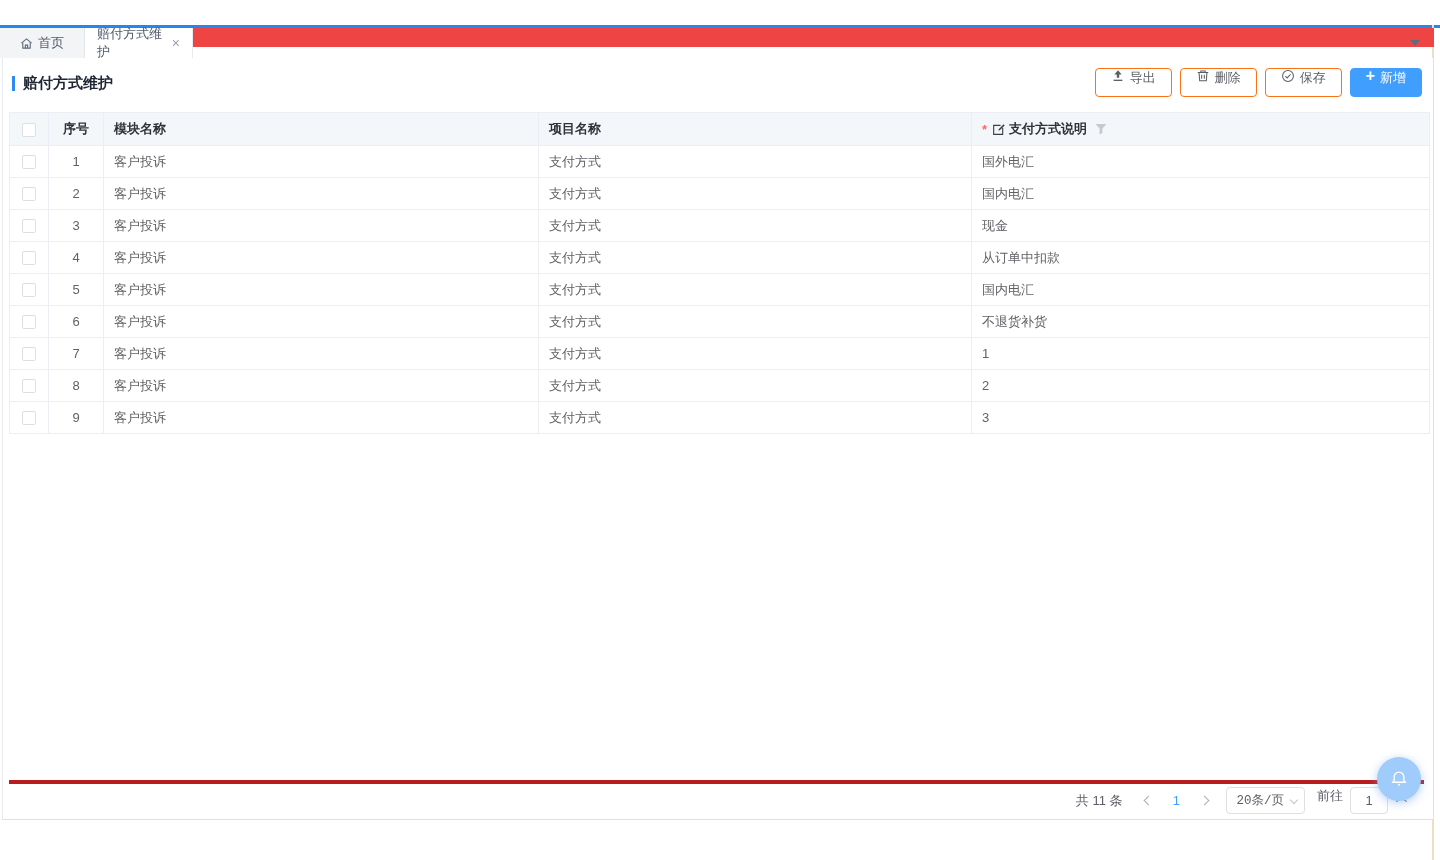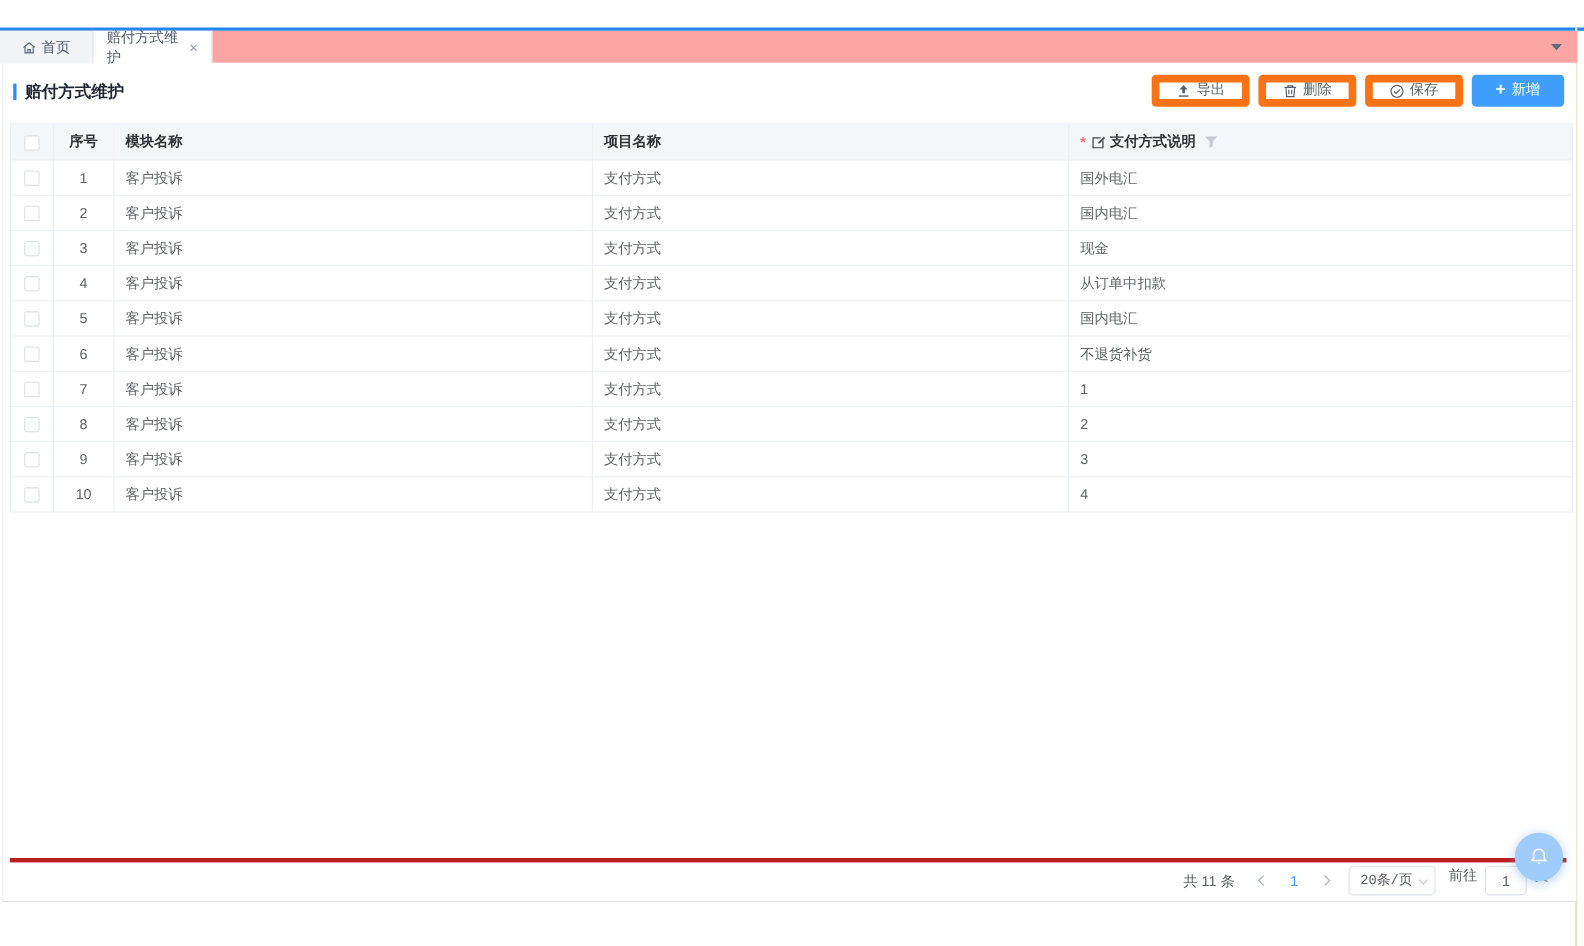--- a/index.html
+++ b/index.html
@@ -7,40 +7,40 @@
     font-family:"Liberation Sans","DejaVu Sans",sans-serif; color:#606266; }
   .stage { position:relative; width:1440px; height:860px; background:#fff; }
 
   
   .top-line { position:absolute; left:0; top:25px; width:1440px; height:3px; background:#2287ee; }
 
   
   .right-strip { position:absolute; right:6px; top:25px; width:2px; height:835px; background:#e9e1c3; }
 
   
-  .tab-bar { position:absolute; left:0; top:28px; width:1434px; height:29px; background:#fca5a5; }
+  .tab-bar { position:absolute; left:0; top:28px; width:1434px; height:19px; background:#ef4444; }
   .tab { position:absolute; top:0; height:30px; display:flex; align-items:center; font-size:13px; color:#515a6e; cursor:pointer; }
   .tab-home { left:0; width:85px; justify-content:center; gap:5px; background:#f3f4f6; border-right:1px solid #e2e5ea; }
   .tab-active { left:85px; width:108px; background:#ffffff; border-right:1px solid #e9ebee; padding:0 12px; justify-content:space-between; }
   .tab-close { color:#9aa1ad; font-size:14px; line-height:1; cursor:pointer; }
   .tabbar-caret { position:absolute; right:14px; top:12px; width:0; height:0; border-left:5px solid transparent; border-right:5px solid transparent; border-top:6px solid #5f6b7c; cursor:pointer; }
   .home-ico { width:13px; height:13px; display:block; }
 
   
   .panel { position:absolute; left:2px; top:58px; width:1431px; height:762px; background:#fff;
     border-left:1px solid #e8eaee; border-bottom:1px solid #dde1e7; }
 
   
   .page-title { position:absolute; left:9px; top:16px; display:flex; align-items:center; font-size:15px; font-weight:bold; color:#1f2633; }
   .page-title::before { content:""; display:inline-block; width:3px; height:15px; background:#2d8cf0; margin-right:8px; }
 
   
   .toolbar { position:absolute; right:11px; top:10px; display:flex; gap:8px; }
-  .btn { height:29px; padding:0 15px; display:inline-flex; align-items:flex-end; gap:5px;
-    background:#fff; border:7px solid #f97316; border-radius:4px; font-size:13px; color:#5a5e66; cursor:pointer; }
+  .btn { height:29px; padding:0 15px; display:inline-flex; align-items:flex-start; gap:5px;
+    background:#fff; border:1px solid #f97316; border-radius:4px; font-size:13px; color:#5a5e66; cursor:pointer; }
   .btn svg { display:block; }
   .btn-primary { background:#409eff; border-color:#409eff; color:#fff; }
   .btn-primary .plus { font-size:16px; font-weight:bold; line-height:1; margin-top:-1px; }
 
   
   .tbl-wrap { position:absolute; left:6px; top:54px; width:1421px; }
   table { width:1420px; border-collapse:collapse; table-layout:fixed; font-size:13px;padding-left:12px; }
   th,td { border:1px solid #ebeef5; overflow:hidden; white-space:nowrap; }
   thead th { background:#f4f7fa; height:33px; font-weight:bold; color:#2f3338; text-align:left; padding:0 10px; }
   tbody td { height:32px; color:#606266; padding:0 10px; background:#fff; }
@@ -216,27 +216,20 @@
     <td>支付方式</td>
     <td>2</td>
   </tr>
             <tr>
     <td class="cell-cb"><span class="cb"></span></td>
     <td class="cell-idx">9</td>
     <td>客户投诉</td>
     <td>支付方式</td>
     <td>3</td>
   </tr>
-            <tr>
-    <td class="cell-cb"><span class="cb"></span></td>
-    <td class="cell-idx">10</td>
-    <td>客户投诉</td>
-    <td>支付方式</td>
-    <td>4</td>
-  </tr>
           </tbody>
       </table>
     </div>
 
     <div class="footer">
       <span class="pg-total">共 11 条</span>
       <span class="pg-arrow">
           <span class="chev chev-left"></span>
         </span>
       <span class="pg-num">1</span>

